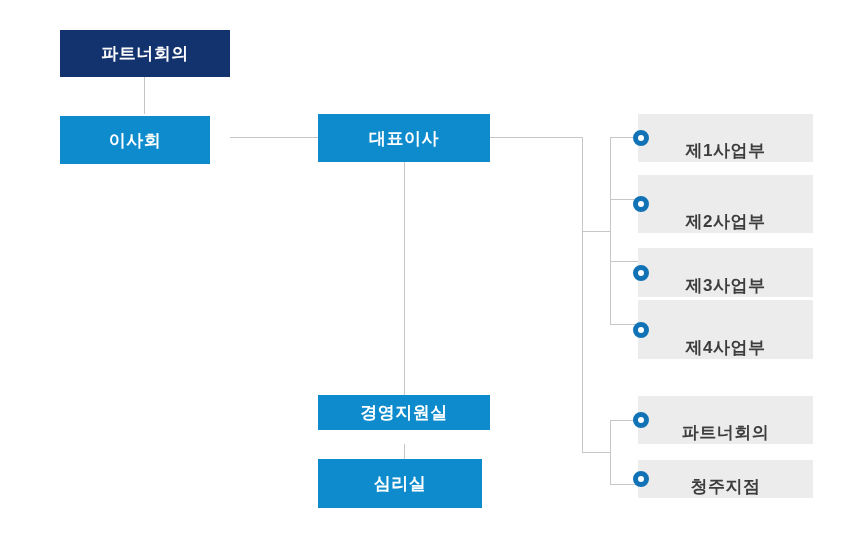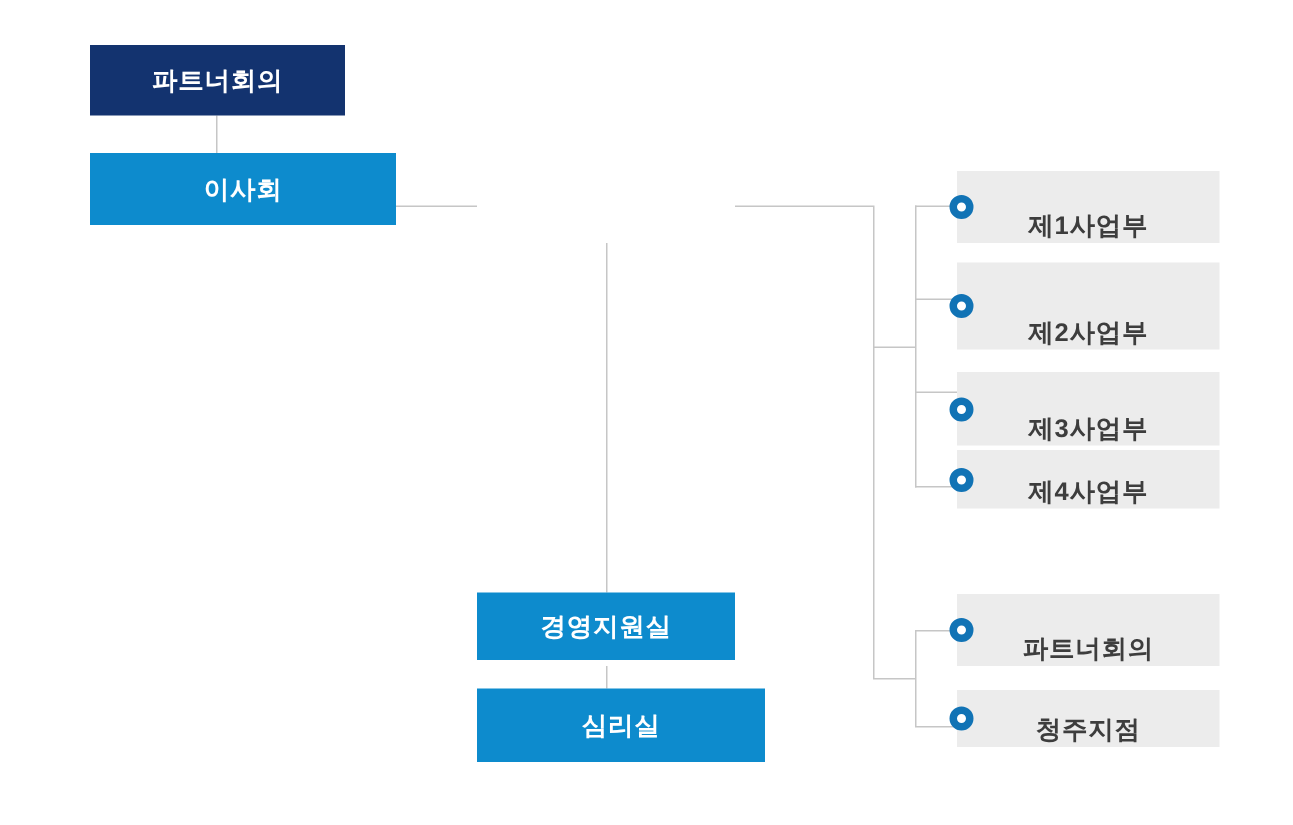--- a/index.html
+++ b/index.html
@@ -73,46 +73,49 @@
   <div class="line h" style="left:610px;top:420px;width:31px"></div>
   <div class="line h" style="left:610px;top:484px;width:31px"></div>
 
   <div class="line v" style="left:404px;top:162px;height:233px"></div>
   <div class="line v" style="left:404px;top:444px;height:15px"></div>
 
   <div class="box navy" style="left:60px;top:30px;width:170px;height:47px">
     <span>파트너회의</span>
   </div>
 
-  <div class="box blue" style="left:60px;top:102px;width:204px;height:48px">
+  <div class="box blue" style="left:60px;top:116px;width:150px;height:48px">
     <span>이사회</span>
   </div>
 
+  <div class="box blue" style="left:318px;top:114px;width:172px;height:48px">
+    <span>대표이사</span>
+  </div>
 
-  <div class="box blue" style="left:318px;top:395px;width:172px;height:45px">
+  <div class="box blue" style="left:318px;top:395px;width:172px;height:35px">
     <span>경영지원실</span>
   </div>
 
-  <div class="box blue" style="left:318px;top:459px;width:192px;height:49px">
+  <div class="box blue" style="left:318px;top:459px;width:164px;height:49px">
     <span>심리실</span>
   </div>
 
   <div class="leaf" style="top:114px;height:48px">
     <span class="bullet"></span>
     <span>제1사업부</span>
   </div>
   <div class="leaf" style="top:175px;height:58px">
     <span class="bullet"></span>
     <span>제2사업부</span>
   </div>
   <div class="leaf" style="top:248px;height:49px">
     <span class="bullet"></span>
     <span>제3사업부</span>
   </div>
-  <div class="leaf" style="top:300px;height:39px">
+  <div class="leaf" style="top:300px;height:59px">
     <span class="bullet"></span>
     <span>제4사업부</span>
   </div>
 
   <div class="leaf" style="top:396px;height:48px">
     <span class="bullet"></span>
     <span>파트너회의</span>
   </div>
   <div class="leaf" style="top:460px;height:38px">
     <span class="bullet"></span>

